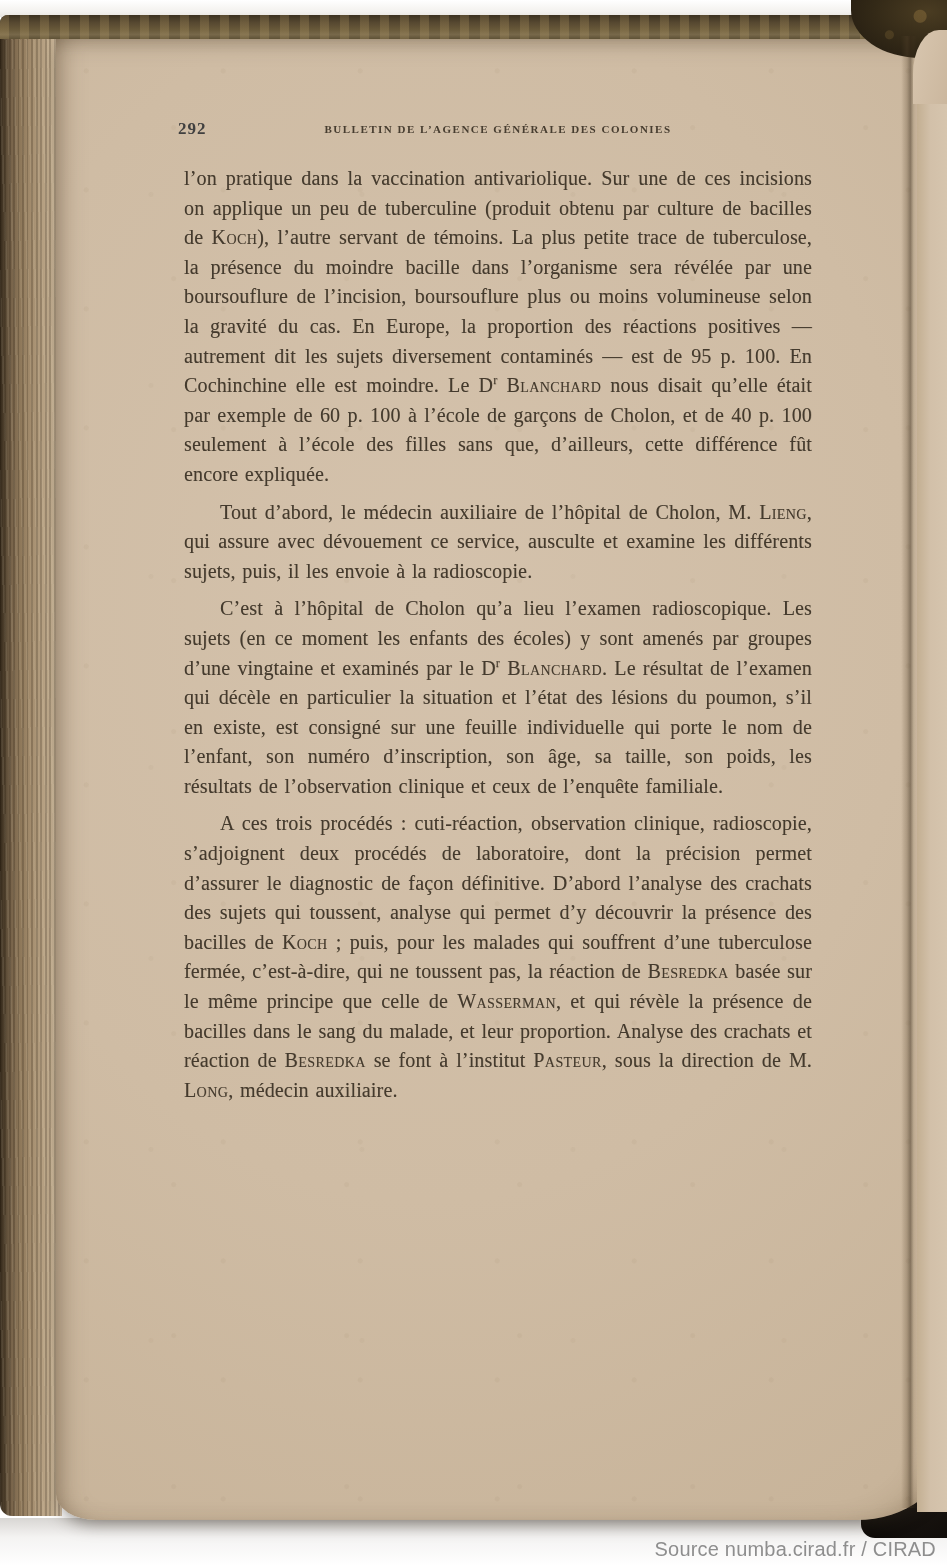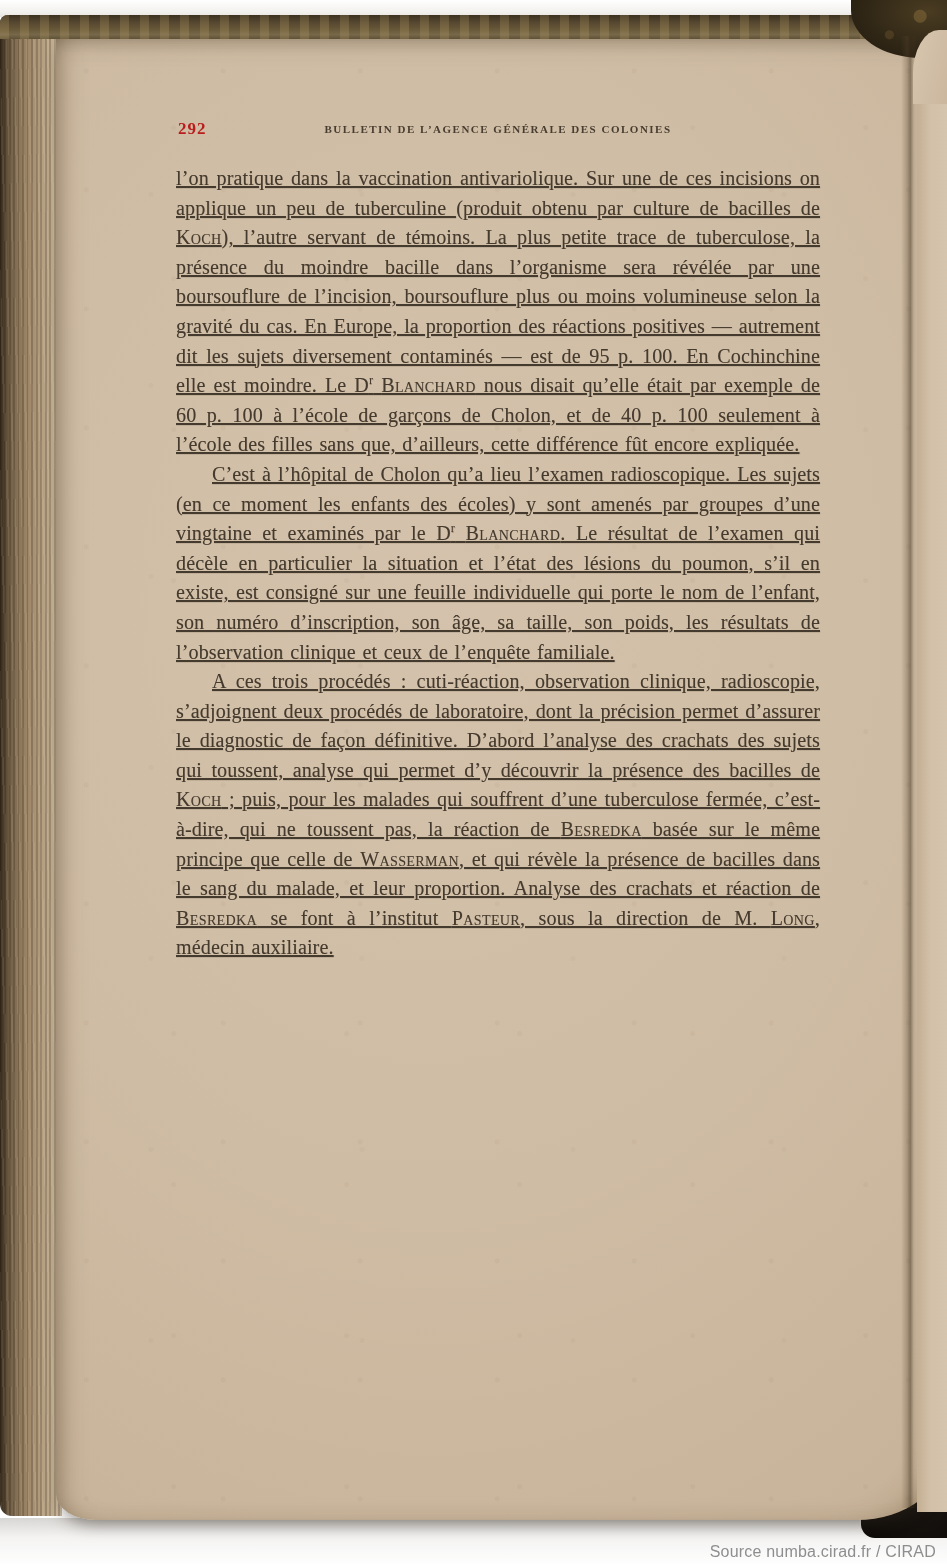--- a/index.html
+++ b/index.html
@@ -87,39 +87,39 @@
       rgba(58,44,26,.48) 58%, rgba(91,72,48,.10) 80%, rgba(91,72,48,0) 100%);
   }
   
   .page-content{
     position:absolute;left:176px;top:118px;width:644px;z-index:10;
     color:#443a2d;
   }
   .header-row{position:relative;height:22px;margin-bottom:24px;}
   .page-number{
     position:absolute;left:2px;top:0;
-    font-weight:700;font-size:17px;line-height:22px;letter-spacing:1px;color:#b91c1c;
+    font-weight:700;font-size:17px;line-height:22px;letter-spacing:1px;color:#404040;
   }
   .running-title{
     text-align:center;font-weight:700;font-size:11px;line-height:22px;
     letter-spacing:1.5px;color:#473d30;white-space:nowrap;
   }
   .text-block{text-shadow:0.3px 0.4px 0.6px rgba(68,58,45,.32);}
   .text-block p.para{
-    margin:0;font-size:20px;line-height:29.6px;text-align:justify;
-    word-spacing:1.5px;letter-spacing:0.15px;text-decoration:underline;
+    margin:8px;font-size:20px;line-height:29.6px;text-align:justify;
+    word-spacing:1.5px;letter-spacing:0.15px;
   }
   .para.indent{text-indent:36px;}
   .sc{font-variant:small-caps;letter-spacing:0.4px;}
   .para sup{font-size:62%;vertical-align:super;line-height:0;}
   
   .watermark{
     position:absolute;right:11px;bottom:5px;z-index:30;
     font-family:"Liberation Sans", sans-serif;
-    font-size:16px;color:#8e8e8e;letter-spacing:0.2px;
+    font-size:20px;color:#8e8e8e;letter-spacing:0.2px;
   }
 </style>
 </head>
 <body>
 
 <div class="top-strip"></div>
 <div class="bottom-strip"></div>
 
 <div class="black-corner"></div>
 
@@ -134,18 +134,19 @@
 <div class="next-page-sliver"></div>
 <div class="gutter"></div>
 
 <div class="page-content">
   <div class="header-row">
     <span class="page-number">292</span>
     <div class="running-title">BULLETIN DE L’AGENCE GÉNÉRALE DES COLONIES</div>
   </div>
   <div class="text-block">
       <p class="para">l’on pratique dans la vaccination antivariolique.  Sur une de ces incisions on applique un peu de tuberculine (produit obtenu par culture de bacilles de <span class="sc">Koch</span>), l’autre servant de témoins. La plus petite trace de tuberculose, la présence du moindre bacille dans l’organisme sera révélée par une boursouflure de l’incision, boursouflure plus ou moins volumineuse selon la gravité du cas. En Europe, la proportion des réactions positives — autrement dit les sujets diversement contaminés — est de 95 p. 100. En Cochinchine elle est moindre. Le D<sup>r</sup> <span class="sc">Blanchard</span> nous disait qu’elle était par exemple de 60 p. 100 à l’école de garçons de Cholon, et de 40 p. 100 seulement à l’école des filles sans que, d’ailleurs, cette différence fût encore expliquée.</p>
+      <p class="para indent">Tout d’abord, le médecin auxiliaire de l’hôpital de Cholon, M. <span class="sc">Lieng</span>, qui assure avec dévouement ce service, ausculte et examine les différents sujets, puis, il les envoie à la radioscopie.</p>
       <p class="para indent">C’est à l’hôpital de Cholon qu’a lieu l’examen radioscopique. Les sujets (en ce moment les enfants des écoles) y sont amenés par groupes d’une vingtaine et examinés par le D<sup>r</sup> <span class="sc">Blanchard</span>. Le résultat de l’examen qui décèle en particulier la situation et l’état des lésions du poumon, s’il en existe, est consigné sur une feuille individuelle qui porte le nom de l’enfant, son numéro d’inscription, son âge, sa taille, son poids, les résultats de l’observation clinique et ceux de l’enquête familiale.</p>
       <p class="para indent">A ces trois procédés : cuti-réaction, observation clinique, radioscopie, s’adjoignent deux procédés de laboratoire, dont la précision permet d’assurer le diagnostic de façon définitive. D’abord l’analyse des crachats des sujets qui toussent, analyse qui permet d’y découvrir la présence des bacilles de <span class="sc">Koch</span> ; puis, pour les malades qui souffrent d’une tuberculose fermée, c’est-à-dire, qui ne toussent pas, la réaction de <span class="sc">Besredka</span> basée sur le même principe que celle de <span class="sc">Wasserman</span>, et qui révèle la présence de bacilles dans le sang du malade, et leur proportion. Analyse des crachats et réaction de <span class="sc">Besredka</span> se font à l’institut <span class="sc">Pasteur</span>, sous la direction de M. <span class="sc">Long</span>, médecin auxiliaire.</p>
     </div>
 </div>
 
 <div class="watermark">Source numba.cirad.fr / CIRAD</div>
 
 </body></html>

